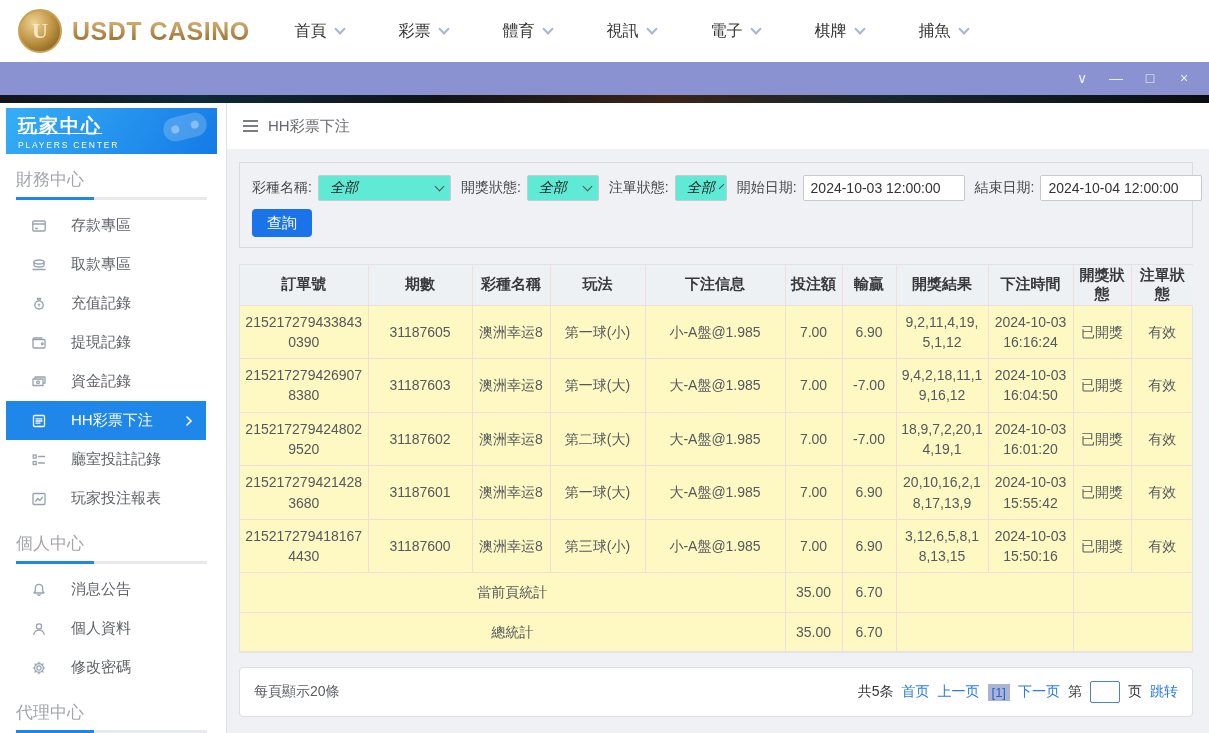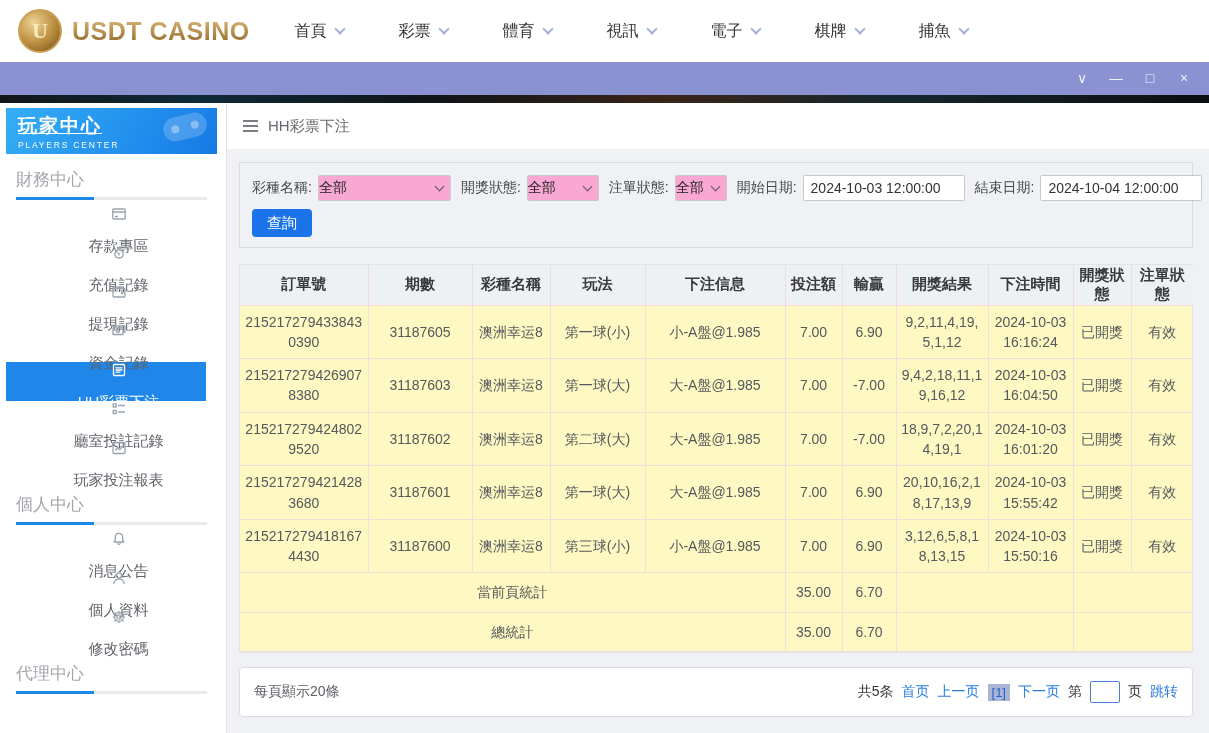--- a/index.html
+++ b/index.html
@@ -38,42 +38,42 @@
   .sb-header { margin:0 9px 0 6px; height:46px; position:relative; overflow:hidden;
     background:linear-gradient(120deg,#35aef6,#157ae6); color:#fff; padding:5px 12px; }
   .sb-title { font-size:19px; font-weight:bold; letter-spacing:2px;text-decoration:underline; }
   .sb-sub { font-size:8.5px; letter-spacing:1.8px; margin-top:1px; }
   .sb-pad { position:absolute; right:8px; top:5px; width:48px; transform:rotate(-14deg); }
   .sb-section { margin:16px 19px 0 16px; }
   .sb-section-title { font-size:17px; color:#a2a5ab; line-height:19px; }
   .sb-line { height:3px; background:#e7e9ec; margin-top:8px; position:relative; }
   .sb-line i { position:absolute; left:0; top:0; height:3px; width:41%; background:#1f87e8; }
   .sb-nav { margin-top:6px; }
-  .sb-item { height:39px; display:flex; align-items:center; gap:15px; cursor:pointer;
-    margin:0 20px 0 6px; padding-left:25px; color:#5f6368; font-size:15px;flex-direction:column; }
+  .sb-item { height:39px; display:flex; align-items:center; gap:24px; cursor:pointer;
+    margin:0 20px 0 6px; padding-left:25px; color:#5f6368; font-size:15px; }
   .sb-ico { color:#99a2ad; display:flex; flex:none; }
   .sb-item.active { background:#1e87e9; color:#fff; }
   .sb-item.active .sb-ico { color:#fff; }
   .sb-arrow { margin-left:auto; margin-right:12px; display:flex; color:#fff; }
 
   
   .main { flex:1; min-width:0; display:flex; flex-direction:column; }
   .breadcrumb { height:46px; background:#fff; display:flex; align-items:center; padding-left:16px; gap:10px; }
   .burger { display:flex; flex-direction:column; gap:3px; cursor:pointer; }
   .burger i { width:15px; height:2px; background:#7a7e83; display:block; }
   .bc-title { font-size:15px; color:#66696e; }
   .content { padding:13px 16px 0 12px; }
 
   .filter-panel { border:1px solid #d9dbde; padding:12px 12px 10px 12px; }
   .filter-row { display:flex; align-items:center; font-size:14px; color:#46494e; white-space:nowrap; }
   .f-label { margin-right:6px; }
   .f-group { display:flex; align-items:center; margin-right:10px; }
-  .fake-select { height:26px; background:#f9a8d4; border:1px solid #c6cacf; border-radius:2px;
+  .fake-select { height:26px; background:#5eead4; border:1px solid #c6cacf; border-radius:2px;
     display:inline-flex; align-items:center; justify-content:space-between;
-    padding:0 7px 0 0; font-size:14px; color:#222; cursor:pointer; }
+    padding:0 7px 0 11px; font-size:14px; color:#222; cursor:pointer;font-style:italic; }
   .sel-arrow { width:7px; height:7px; border-right:1.6px solid #555; border-bottom:1.6px solid #555;
     transform:rotate(45deg); margin-left:6px; margin-top:-4px; }
   .w-lottery { width:133px; } .w-draw { width:72px; } .w-order { width:52px; }
   .date-input { height:26px; width:162px; border:1px solid #c6cacf; border-radius:2px;
     font-size:14px; color:#333; padding:0 7px; font-family:inherit; }
   .search-btn { margin-top:8px; background:#1a73e8; color:#fff; border:none; border-radius:4px;
     height:28px; padding:0 15px; font-size:15px; font-family:inherit; cursor:pointer; }
 
   .table-box { margin-top:16px; background:#fef9c3; border:1px solid #e3e3e5; }
   table { width:100%; border-collapse:collapse; table-layout:fixed; font-size:14px; color:#55585c; text-align:center; }
@@ -164,20 +164,29 @@
       </div>
       <nav class="sb-nav">
         <div class="sb-item">
           <span class="sb-ico">
               <svg width="16" height="16" viewBox="0 0 16 16" fill="none" stroke="currentColor" stroke-width="1.3" stroke-linecap="round">
                 <rect x="1.8" y="3" width="12.4" height="10" rx="1"></rect>
                 <path d="M1.8 6h12.4M4.5 10.5h2"></path>
               </svg>
             </span>
           <span>存款專區</span>
+        </div>
+        <div class="sb-item">
+          <span class="sb-ico">
+              <svg width="16" height="16" viewBox="0 0 16 16" fill="none" stroke="currentColor" stroke-width="1.3" stroke-linecap="round">
+                <ellipse cx="8" cy="5" rx="5" ry="2"></ellipse>
+                <path d="M3 5v3c0 1.1 2.2 2 5 2s5-.9 5-2V5M2 12.5h12"></path>
+              </svg>
+            </span>
+          <span>取款專區</span>
         </div>
         <div class="sb-item">
           <span class="sb-ico">
               <svg width="16" height="16" viewBox="0 0 16 16" fill="none" stroke="currentColor" stroke-width="1.3" stroke-linejoin="round">
                 <path d="M6.3 2.5h3.4l-1.2 2.4c2.4.6 3.7 2.3 3.7 4.4 0 2.4-1.9 3.7-4.2 3.7s-4.2-1.3-4.2-3.7c0-2.1 1.3-3.8 3.7-4.4L6.3 2.5z"></path>
                 <path d="M6.6 8.2h2.8M8 8.2v2.6" stroke-width="1.1"></path>
               </svg>
             </span>
           <span>充值記錄</span>
         </div>

